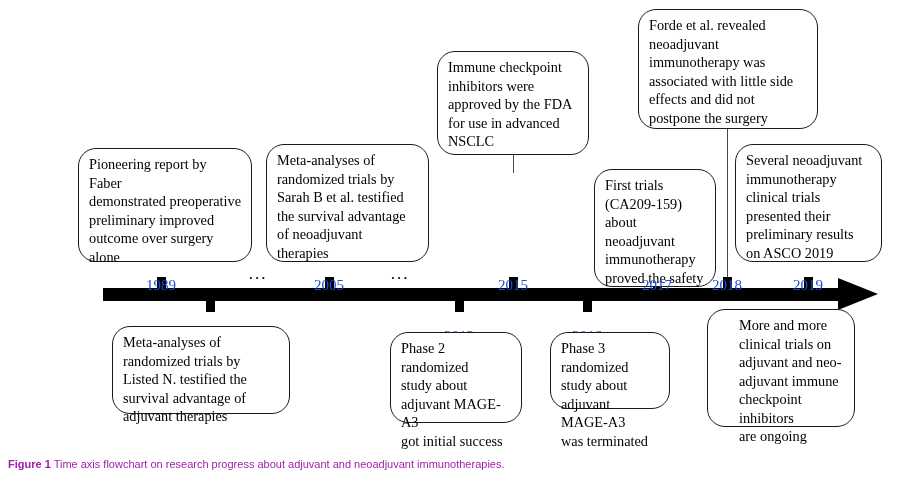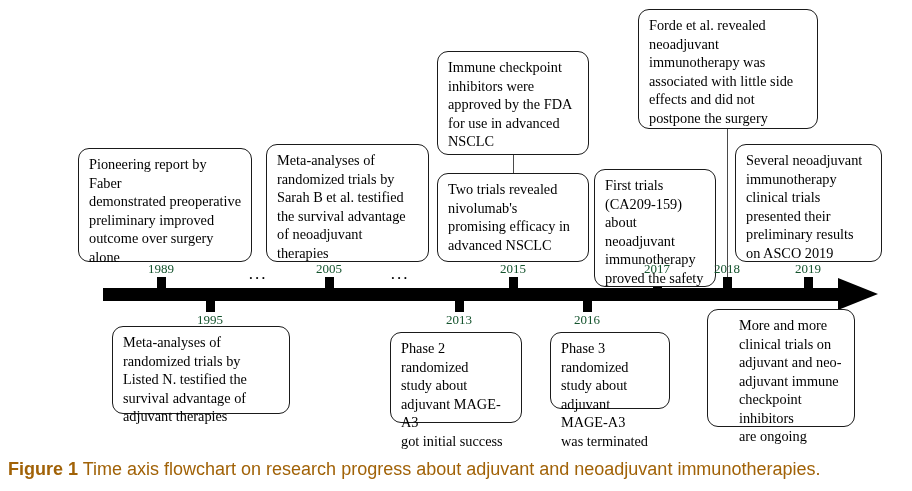--- a/index.html
+++ b/index.html
@@ -15,21 +15,21 @@
     overflow: hidden;
     font-family: "Liberation Serif", "DejaVu Serif", serif;
     color: #000000;
   }
 
   
   .callout {
     position: absolute;
     box-sizing: border-box;
     border: 1.3px solid #1a1a1a;
-    border-radius: 11px;
+    border-radius: 18px;
     background: #ffffff;
     padding: 6px 9px 5px 10px;
     font-family: "Liberation Serif", "DejaVu Serif", serif;
     font-size: 14.3px;
     line-height: 1.30;
     color: #000000;
     z-index: 3;
     white-space: pre-line;
   }
 
@@ -53,26 +53,27 @@
     background: #000000;
     width: 9px;
     z-index: 2;
   }
   .tick.up   { height: 12px; }
   .tick.down { height: 12px; }
 
   .year-label {
     position: absolute;
     font-family: "Liberation Serif", "DejaVu Serif", serif;
-    font-size: 13px;
+    font-size: 15px;
     line-height: 1;
-    color: #14532d;
+    color: #1d4ed8;
     transform: translateX(-50%);
     white-space: nowrap;
     z-index: 3;
+    margin-top: 16px;
   }
   .ellipsis {
     position: absolute;
     font-family: "Liberation Serif", "DejaVu Serif", serif;
     font-size: 17px;
     letter-spacing: 2px;
     line-height: 1;
     color: #000000;
     transform: translateX(-50%);
     z-index: 3;
@@ -86,23 +87,23 @@
     z-index: 1;
   }
 
   
   .caption {
     position: absolute;
     left: 8px;
     top: 458px;
     width: 890px;
     font-family: "Liberation Sans", "DejaVu Sans", sans-serif;
-    font-size: 18px;
+    font-size: 11px;
     line-height: 1.25;
-    color: #a16207;
+    color: #a21caf;
   }
   .caption b {
     font-weight: bold;
   }
 </style>
 </head>
 <body>
 
 <div id="figure-root">
 
@@ -121,24 +122,20 @@
 the survival advantage
 of neoadjuvant
 therapies</div>
 
   <div class="callout" style="left:437px; top:51px; width:152px; height:104px;">Immune checkpoint
 inhibitors were
 approved by the FDA
 for use in advanced
 NSCLC</div>
 
-  <div class="callout" style="left:437px; top:173px; width:152px; height:89px;">Two trials revealed
-nivolumab's
-promising efficacy in
-advanced NSCLC</div>
 
   <div class="callout" style="left:638px; top:9px; width:180px; height:120px;">Forde et al. revealed
 neoadjuvant
 immunotherapy was
 associated with little side
 effects and did not
 postpone the surgery</div>
 
   <div class="callout" style="left:594px; top:144px; width:122px; height:118px;margin-top:25px;">First trials
 (CA209-159)

